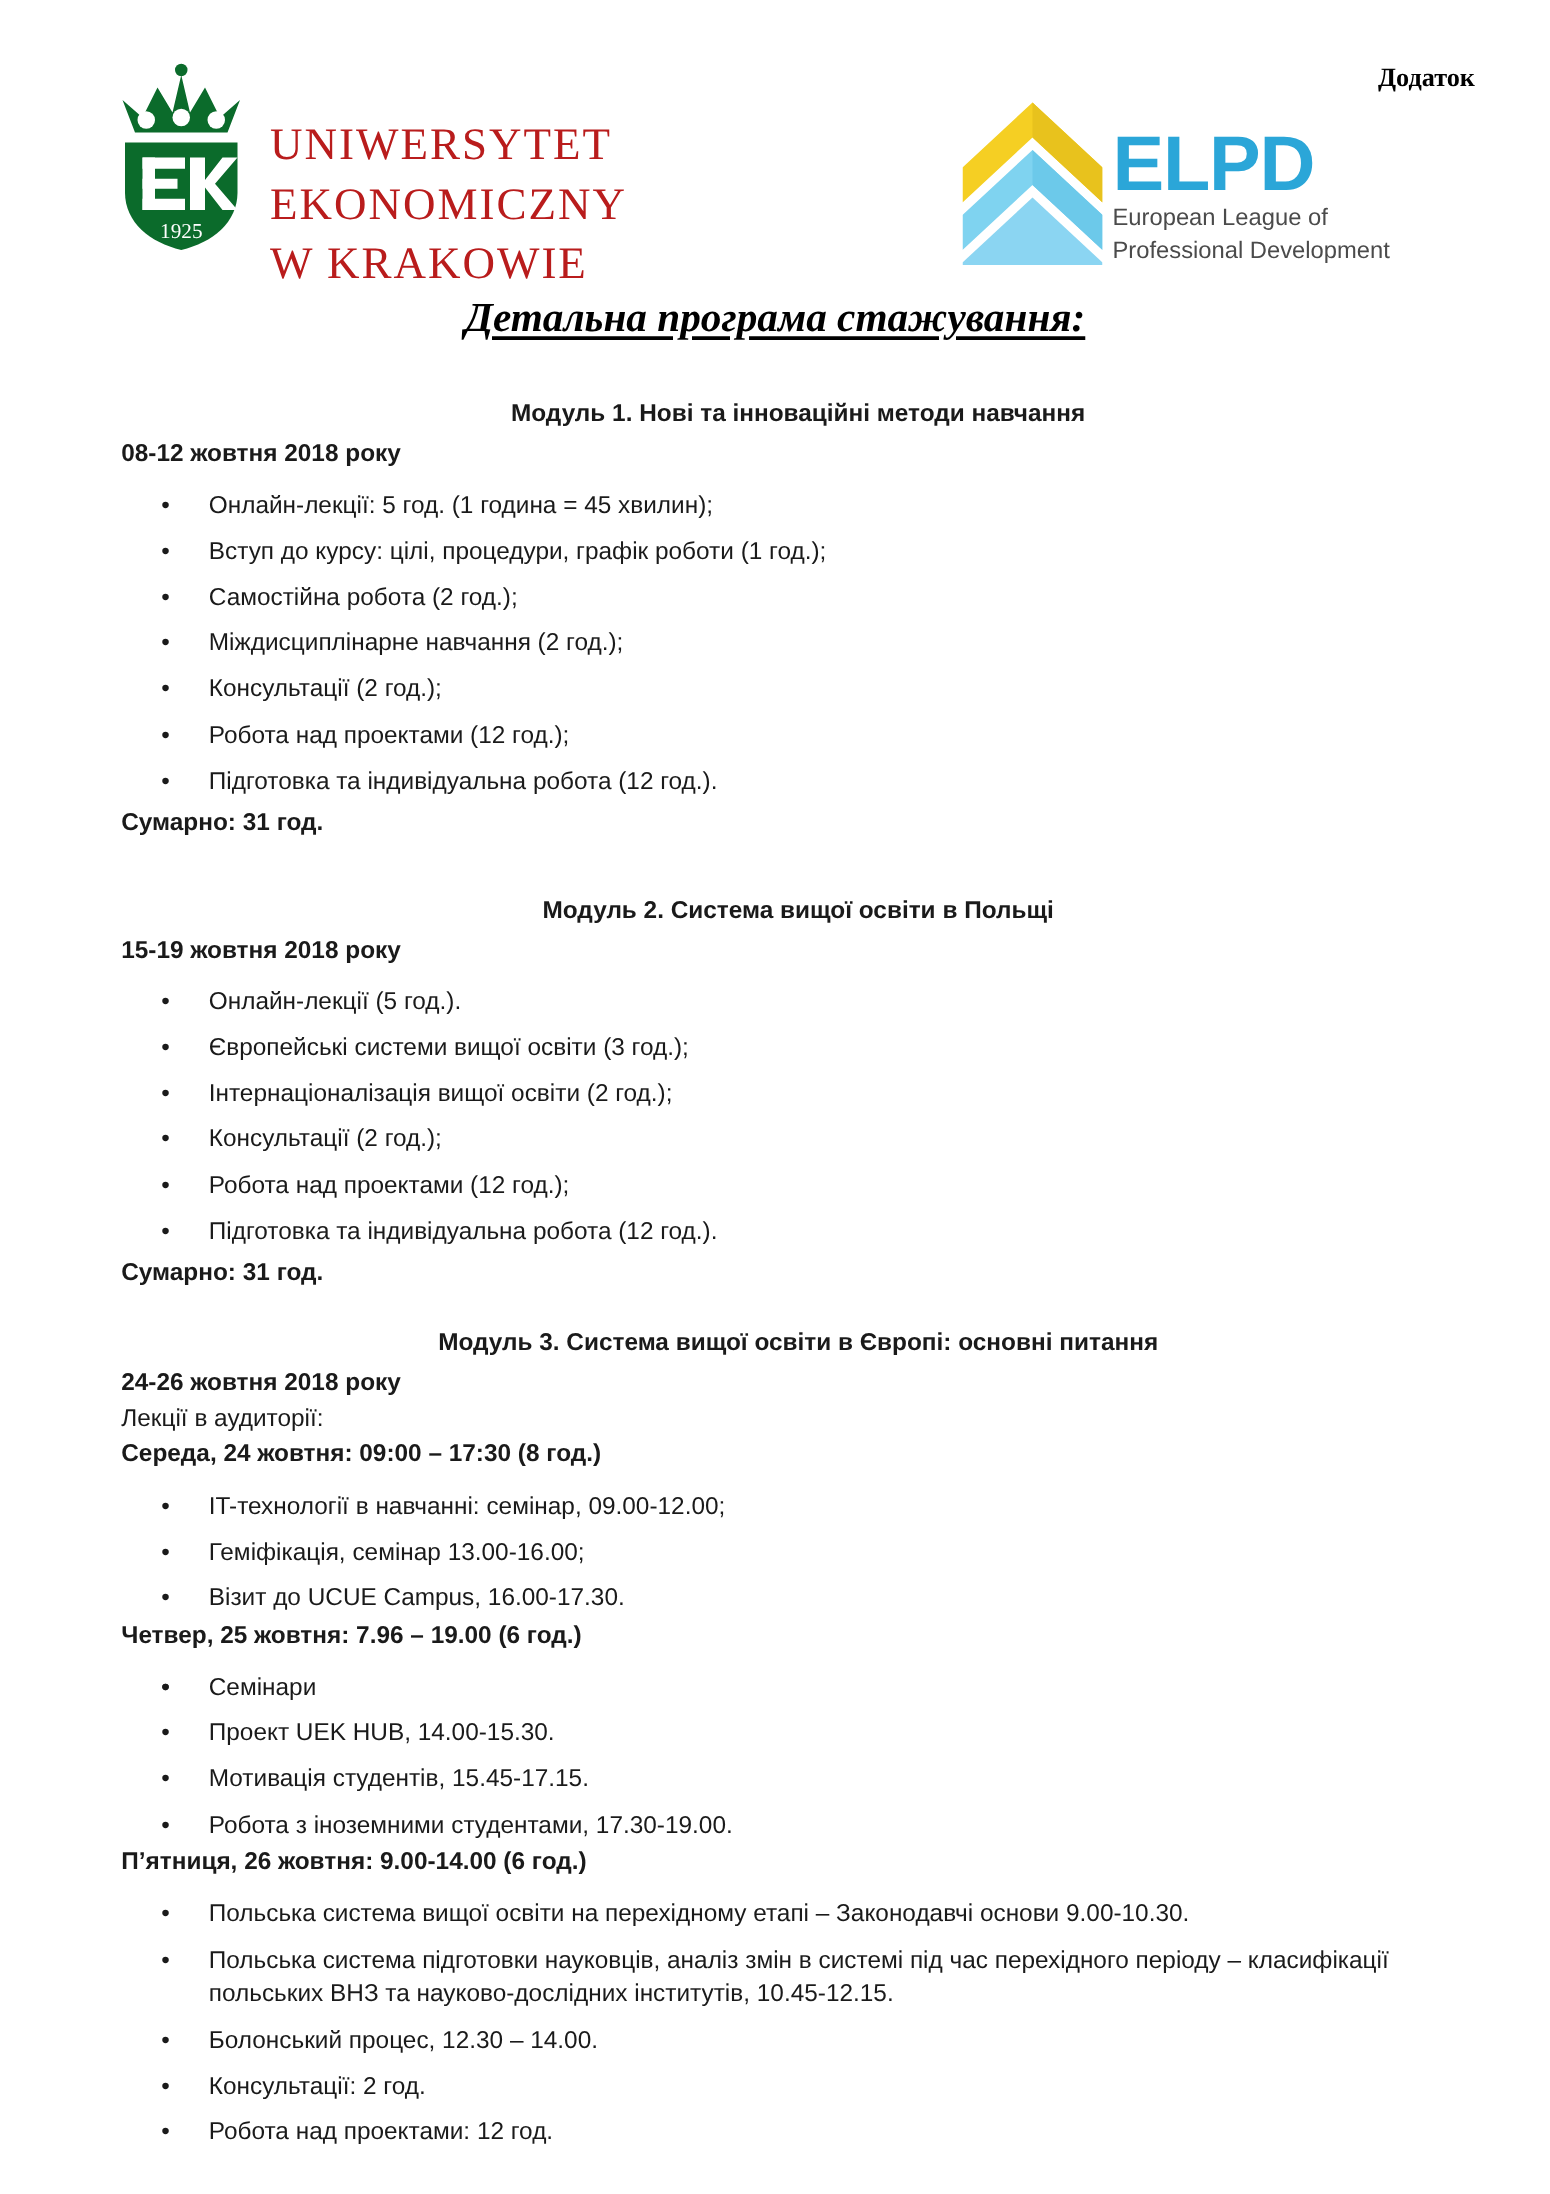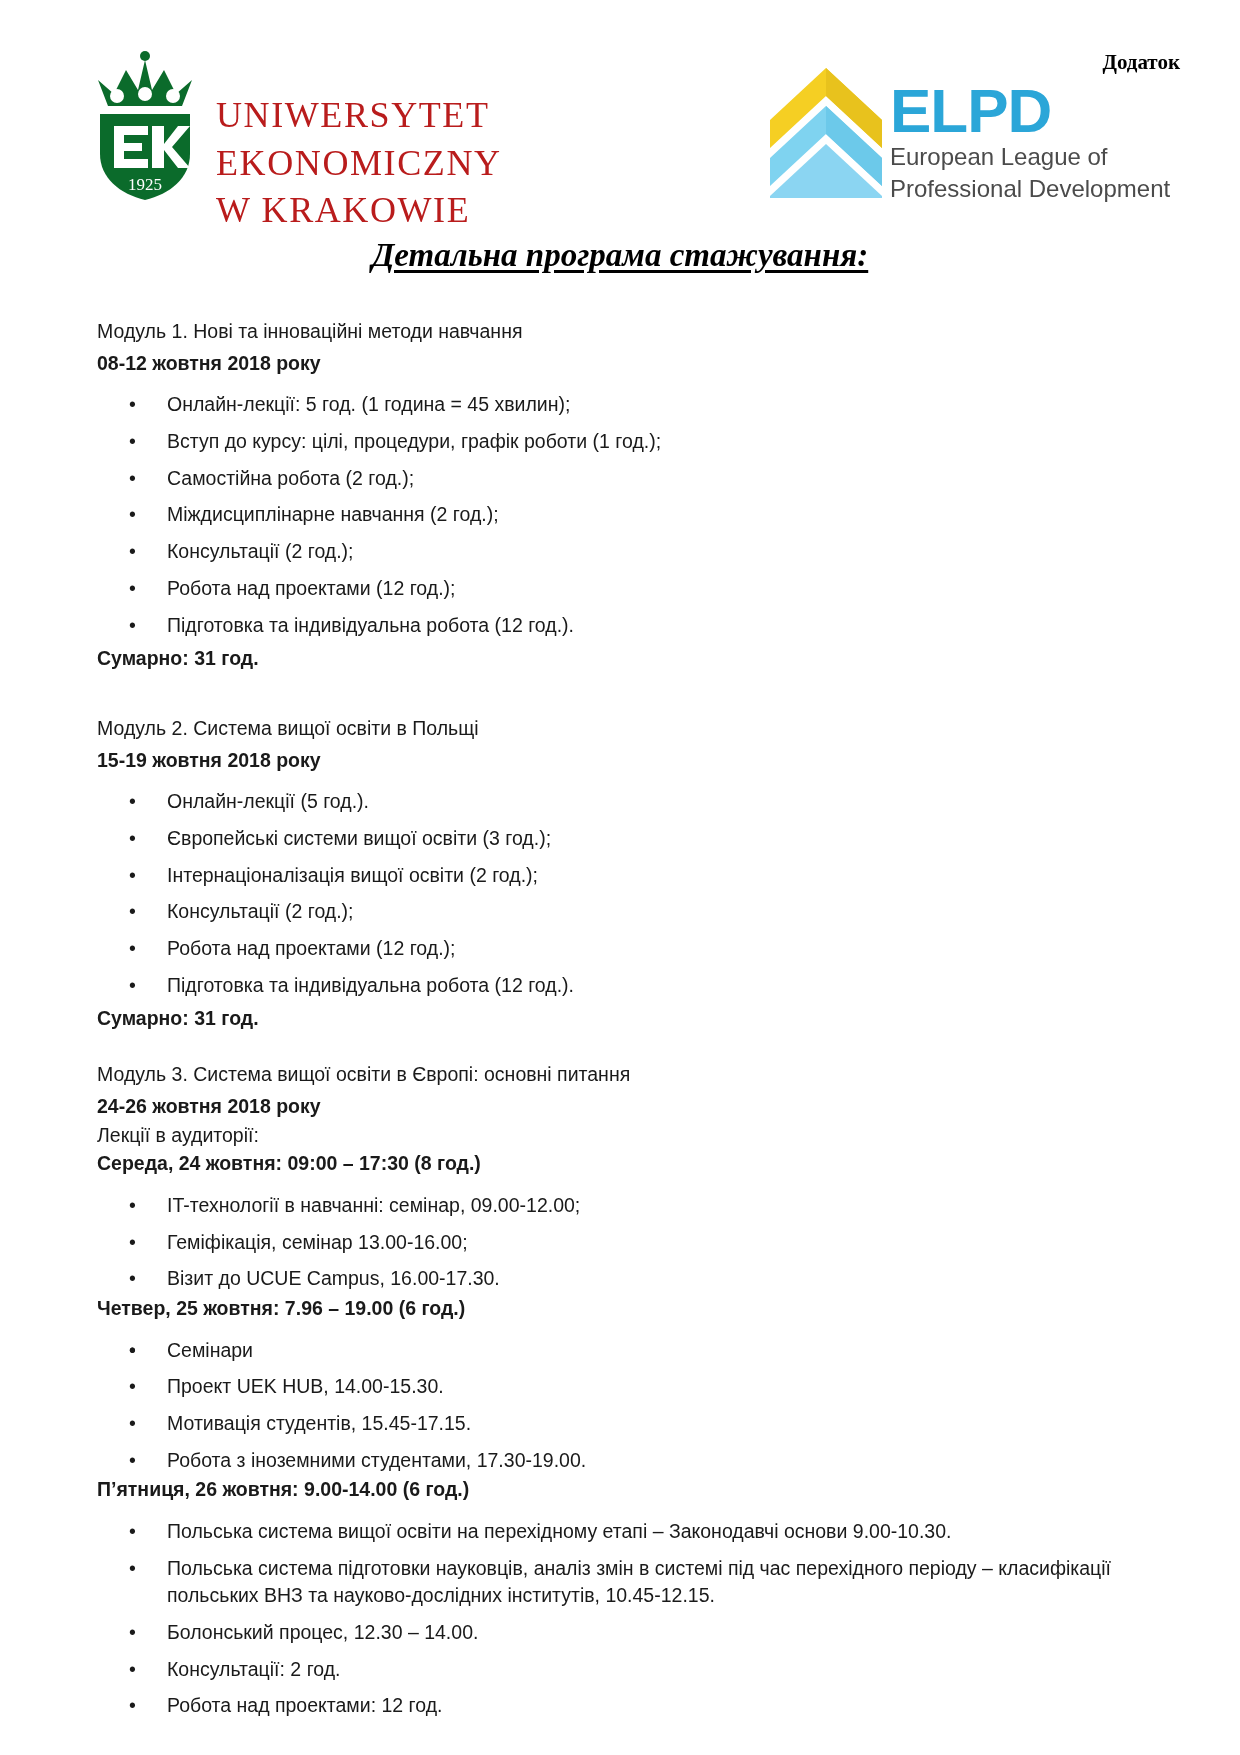--- a/index.html
+++ b/index.html
@@ -40,37 +40,37 @@
     line-height: 1.32;
     letter-spacing: 1.6px;
     padding-top: 44px;
     white-space: nowrap;
   }
   .uek-words div { font-weight: 400; }
 
   .elpd-logo {
     position: absolute;
     left: 770px;
-    top: 56px;
+    top: 76px;
     display: flex;
-    align-items: center;
+    align-items: flex-end;
   }
   .elpd-mark { width: 112px; height: 136px; display: block; }
   .elpd-text { padding-left: 8px; padding-top: 26px; }
   .elpd-word {
     font-family: "Liberation Sans", sans-serif;
     font-weight: 700;
     font-size: 62px;
     line-height: 0.92;
     color: #2ba6d8;
     letter-spacing: -1px;
   }
   .elpd-sub {
     font-family: "Liberation Sans", sans-serif;
-    font-size: 24px;
+    font-size: 19px;
     line-height: 1.22;
     color: #4b4b4b;
     margin-top: 3px;
     white-space: nowrap;
   }
 
   .dodatok {
     position: absolute;
     right: 60px;
     top: 50px;
@@ -96,21 +96,21 @@
 
   
   .content {
     padding: 0 60px 0 97px;
     margin-top: 44px;
     font-size: 19.5px;
     line-height: 1.42;
   }
 
   .module { margin-bottom: 6px; }
-  .mod-title { font-weight: 400; margin: 0 0 4px 0; }
+  .mod-title { font-weight: 700; margin: 0 0 4px 0; text-align: center; }
   .mod-dates { font-weight: 700; margin: 0 0 2px 0; }
   .mod-note  { font-weight: 400; margin: 0; }
   .mod-day   { font-weight: 700; margin: 0; }
   .mod-sum   { font-weight: 700; margin: 2px 0 0 0; }
 
   ul.items {
     list-style: none;
     margin: 14px 0 6px 0;
     padding: 0 0 0 0;
   }

